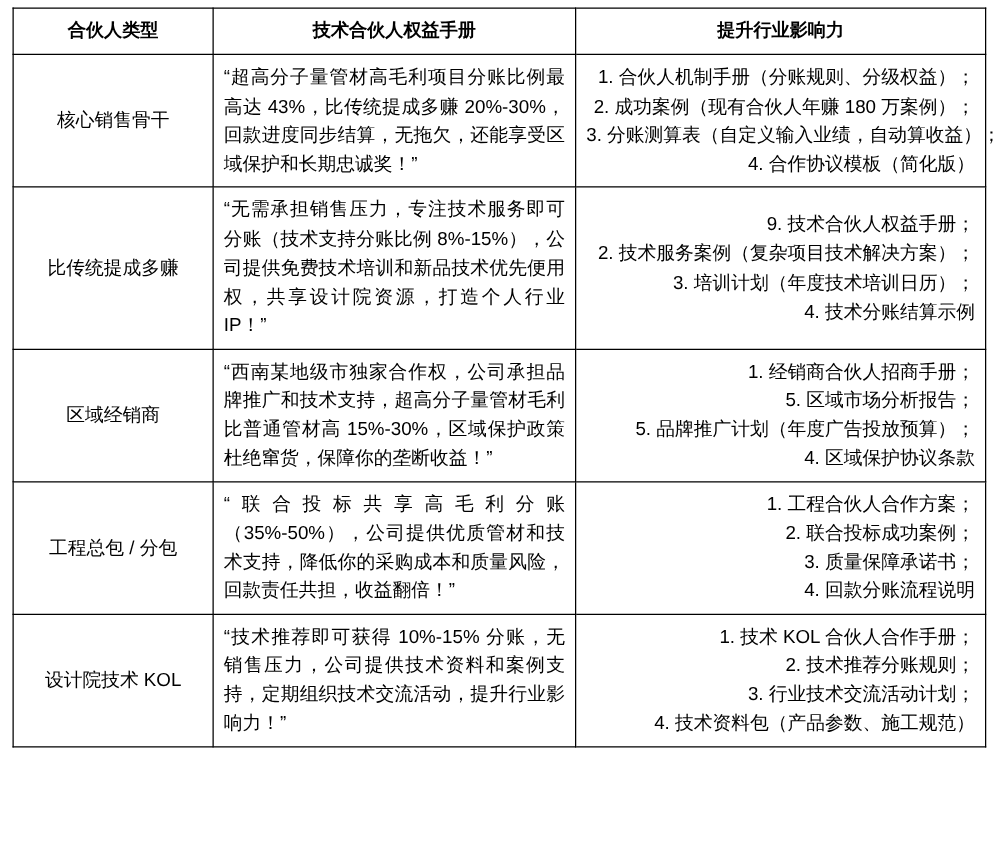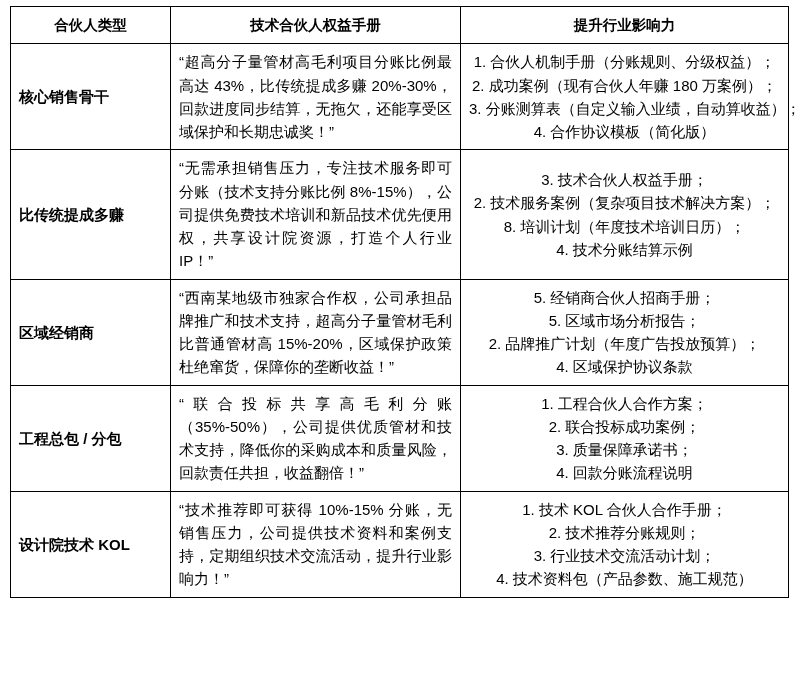--- a/index.html
+++ b/index.html
@@ -40,32 +40,32 @@
     font-weight: bold;
     font-size: 14.5px;
     padding: 7px 6px;
     white-space: nowrap;
   }
   col.c-type { width: 160px; }
   col.c-pitch { width: 290px; }
   col.c-materials { width: 328px; }
 
   td.type-cell {
+    text-align: center;
     font-size: 14px;
     line-height: 1.6;
-    font-weight: bold;
   }
   td.pitch-cell {
     text-align: justify;
     text-justify: inter-ideograph;
     font-size: 13.5px;
     line-height: 1.75;
   }
   td.materials-cell {
-    text-align: center;
+    text-align: right;
     font-size: 13.5px;
     line-height: 1.85;
   }
   td.materials-cell .mline {
     display: block;
     white-space: nowrap;
   }
 </style>
 </head>
 <body>
@@ -92,33 +92,33 @@
           <span class="mline">1. 合伙人机制手册（分账规则、分级权益）；</span>
           <span class="mline">2. 成功案例（现有合伙人年赚 180 万案例）；</span>
           <span class="mline">3. 分账测算表（自定义输入业绩，自动算收益）；</span>
           <span class="mline">4. 合作协议模板（简化版）</span>
         </td>
       </tr>
       <tr>
         <td class="type-cell">比传统提成多赚</td>
         <td class="pitch-cell">“无需承担销售压力，专注技术服务即可分账（技术支持分账比例 8%-15%），公司提供免费技术培训和新品技术优先便用权，共享设计院资源，打造个人行业 IP！”</td>
         <td class="materials-cell">
-          <span class="mline">3. 技术合伙人权益手册；</span>
+          <span class="mline">9. 技术合伙人权益手册；</span>
           <span class="mline">2. 技术服务案例（复杂项目技术解决方案）；</span>
-          <span class="mline">8. 培训计划（年度技术培训日历）；</span>
+          <span class="mline">3. 培训计划（年度技术培训日历）；</span>
           <span class="mline">4. 技术分账结算示例</span>
         </td>
       </tr>
       <tr>
         <td class="type-cell">区域经销商</td>
-        <td class="pitch-cell">“西南某地级市独家合作权，公司承担品牌推广和技术支持，超高分子量管材毛利比普通管材高 15%-20%，区域保护政策杜绝窜货，保障你的垄断收益！”</td>
+        <td class="pitch-cell">“西南某地级市独家合作权，公司承担品牌推广和技术支持，超高分子量管材毛利比普通管材高 15%-30%，区域保护政策杜绝窜货，保障你的垄断收益！”</td>
         <td class="materials-cell">
-          <span class="mline">5. 经销商合伙人招商手册；</span>
+          <span class="mline">1. 经销商合伙人招商手册；</span>
           <span class="mline">5. 区域市场分析报告；</span>
-          <span class="mline">2. 品牌推广计划（年度广告投放预算）；</span>
+          <span class="mline">5. 品牌推广计划（年度广告投放预算）；</span>
           <span class="mline">4. 区域保护协议条款</span>
         </td>
       </tr>
       <tr>
         <td class="type-cell">工程总包 / 分包</td>
         <td class="pitch-cell">“联合投标共享高毛利分账（35%-50%），公司提供优质管材和技术支持，降低你的采购成本和质量风险，回款责任共担，收益翻倍！”</td>
         <td class="materials-cell">
           <span class="mline">1. 工程合伙人合作方案；</span>
           <span class="mline">2. 联合投标成功案例；</span>
           <span class="mline">3. 质量保障承诺书；</span>

